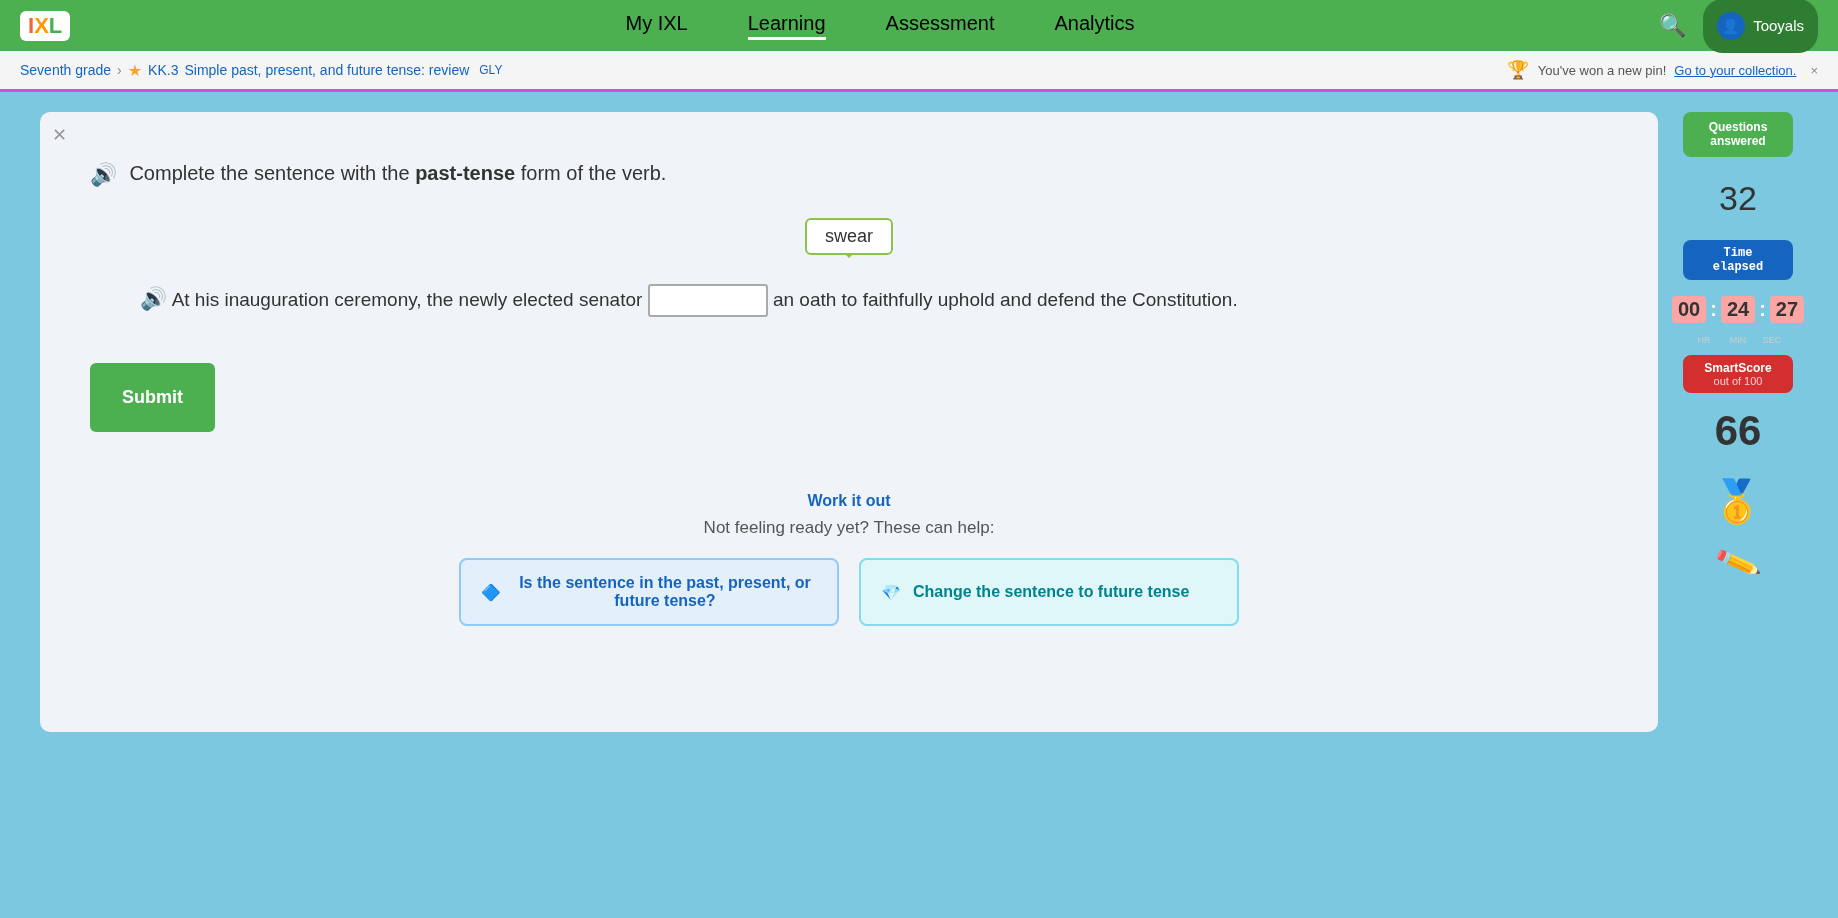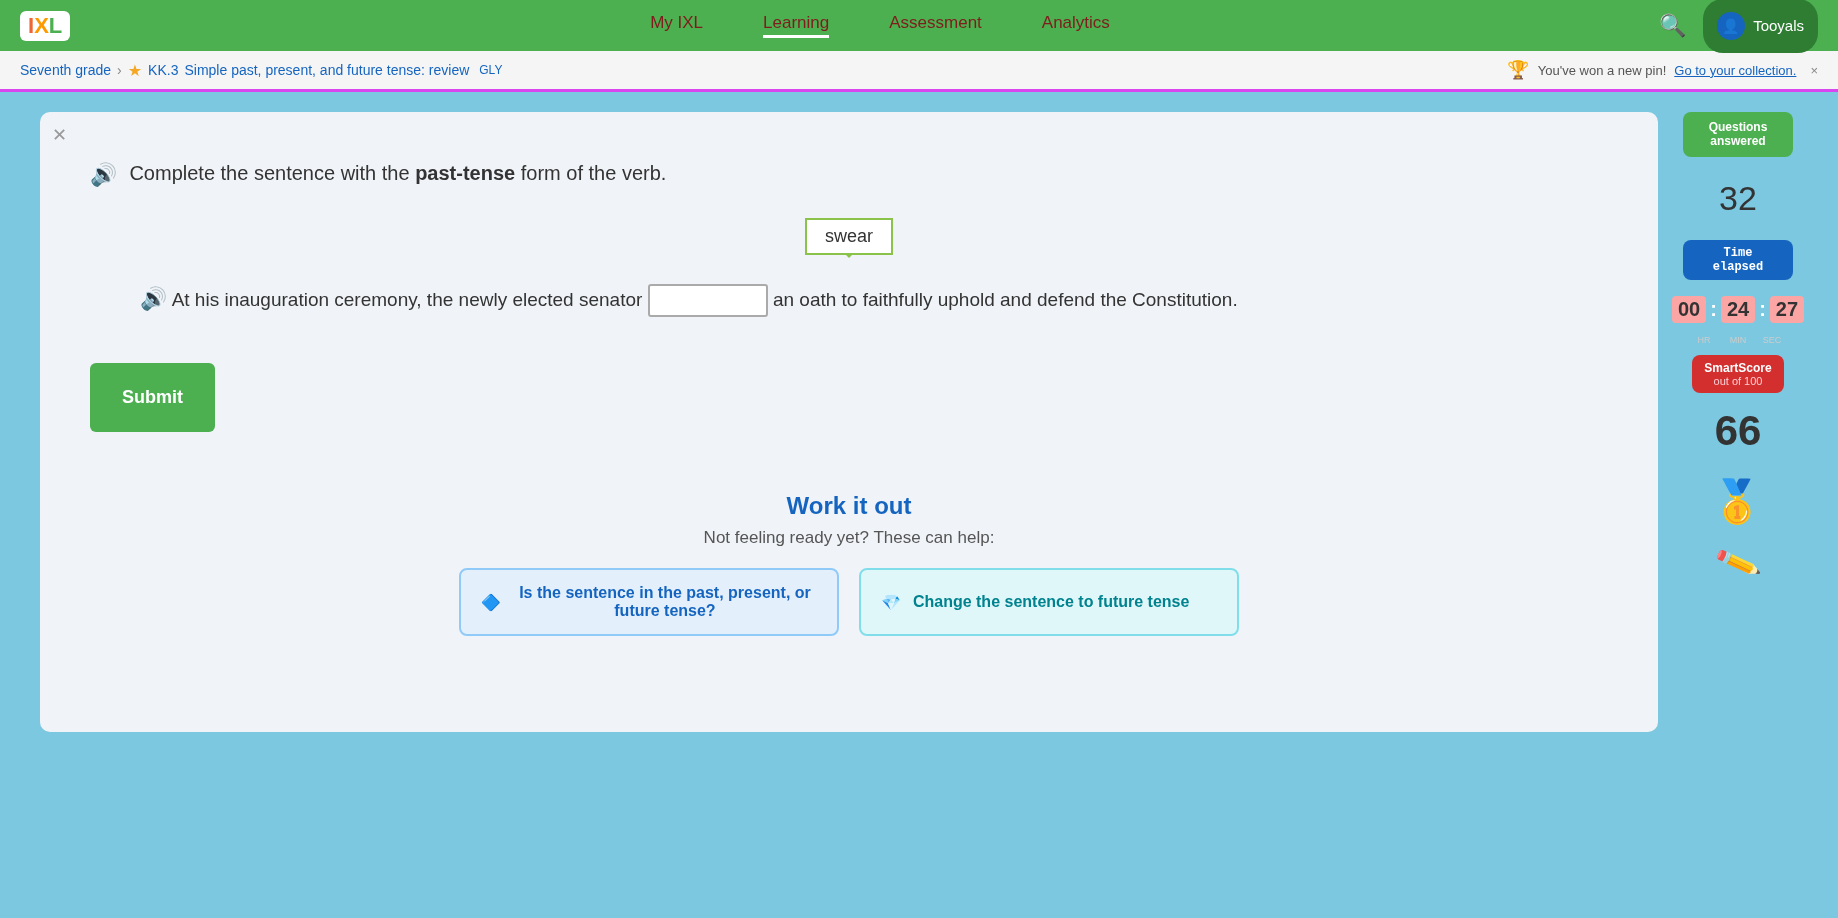--- a/index.html
+++ b/index.html
@@ -3,21 +3,21 @@
   <meta charset="utf-8">
   <style>
     * { box-sizing: border-box; margin: 0; padding: 0; }
     body { font-family: Arial, sans-serif; background: #7cc8e0; width: 1838px; min-height: 918px; overflow-x: hidden; }
 
     
     .nav { background: #4caf50; height: 51px; display: flex; align-items: center; padding: 0 20px; position: relative; }
     .nav-logo { background: #fff; border-radius: 6px; padding: 2px 8px; font-weight: 900; font-size: 22px; color: #e63; margin-right: 30px; display: flex; align-items: center; }
     .nav-logo span { color: #4caf50; }
     .nav-links { display: flex; gap: 60px; flex: 1; justify-content: center; }
-    .nav-link { color: #7f1d1d; text-decoration: none; font-size: 17px; font-weight: 500; cursor: pointer; }
+    .nav-link { color: #000000; text-decoration: none; font-size: 20px; font-weight: 500; cursor: pointer; }
     .nav-link.active { border-bottom: 3px solid #fff; padding-bottom: 2px; }
     .nav-right { display: flex; align-items: center; gap: 16px; }
     .nav-search-icon { color: #fff; font-size: 22px; cursor: pointer; }
     .nav-user-btn { background: #2e7d32; border-radius: 20px; color: #fff; padding: 13px 14px; font-size: 15px; display: flex; align-items: center; gap: 8px; cursor: pointer; }
     .nav-user-avatar { width: 28px; height: 28px; border-radius: 50%; background: #1565c0; display: flex; align-items: center; justify-content: center; font-size: 14px; color: #fff; }
 
     
     .breadcrumb-bar { background: #f5f5f5; border-bottom: 3px solid #d946ef; padding: 8px 20px; display: flex; align-items: center; justify-content: space-between; font-size: 14px; }
     .breadcrumb-left { display: flex; align-items: center; gap: 6px; color: #1565c0; }
     .breadcrumb-sep { color: #888; }
@@ -35,33 +35,33 @@
     .close-btn { position: absolute; top: 12px; left: 12px; color: #999; font-size: 18px; cursor: pointer; }
 
     
     .question-area { margin-top: 10px; }
     .question-instruction { display: flex; align-items: flex-start; gap: 12px; font-size: 20px; color: #333; margin-bottom: 30px; }
     .sound-icon { color: #1565c0; font-size: 22px; cursor: pointer; }
     .bold-phrase { font-weight: 900; }
 
     
     .verb-bubble-row { display: flex; justify-content: center; margin-bottom: 20px; }
-    .verb-bubble { background: #fff; border: 2px solid #8bc34a; border-radius: 0; padding: 6px 18px; font-size: 18px; color: #333; position: relative; }
+    .verb-bubble { background: #fff; border: 2px solid #8bc34a; border-radius: 6px; padding: 6px 18px; font-size: 18px; color: #333; position: relative; }
     .verb-bubble::after { content: ''; position: absolute; bottom: -10px; left: 50%; transform: translateX(-50%); border: 5px solid transparent; border-top-color: #8bc34a; }
 
     
     .sentence-area { margin: 20px 0 30px 50px; font-size: 19px; color: #333; line-height: 2.2; }
     .answer-input { border: 2px solid #aaa; border-radius: 3px; padding: 4px 8px; font-size: 18px; width: 120px; outline: none; background: #fff; }
 
     
     .submit-btn { background: #4caf50; color: #fff; border: none; border-radius: 6px; padding: 24px 32px; font-size: 18px; font-weight: 700; cursor: pointer; margin-top: 10px; }
 
     
     .work-it-out { text-align: center; margin-top: 60px; }
-    .work-it-out-title { color: #1565c0; font-size: 24px; font-weight: 700; margin-bottom: 8px; }
+    .work-it-out-title { color: #1565c0; font-size: 16px; font-weight: 700; margin-bottom: 8px; }
     .work-it-out-sub { color: #555; font-size: 17px; margin-bottom: 20px; }
     .help-cards { display: flex; gap: 20px; justify-content: center; margin-top: 10px; }
     .help-card { border-radius: 8px; padding: 14px 20px; display: flex; align-items: center; gap: 12px; font-size: 16px; font-weight: 600; cursor: pointer; width: 380px; }
     .help-card-blue { background: #e3f0fb; color: #1565c0; border: 2px solid #90caf9; }
     .help-card-teal { background: #e0f7fa; color: #00838f; border: 2px solid #80deea; }
 
     
     .sidebar { width: 120px; display: flex; flex-direction: column; align-items: center; gap: 10px; }
 
     .questions-badge { background: #4caf50; color: #fff; border-radius: 8px; padding: 8px 12px; text-align: center; width: 110px; }
@@ -70,21 +70,21 @@
 
     .time-badge { background: #1565c0; color: #fff; border-radius: 8px; padding: 6px 12px; text-align: center; width: 110px; }
     .time-badge .badge-title { font-size: 12px; font-weight: 600; font-family: Liberation Mono, monospace; }
     .time-display { display: flex; gap: 4px; align-items: center; justify-content: center; margin-top: 6px; }
     .time-part { text-align: center; }
     .time-num { font-size: 20px; font-weight: 700; color: #333; background: #fca5a5; border-radius: 4px; padding: 2px 6px; min-width: 30px; display: inline-block; }
     .time-sep { font-size: 20px; font-weight: 900; color: #fff; }
     .time-labels { display: flex; gap: 4px; justify-content: center; margin-top: 2px; }
     .time-label { font-size: 9px; color: #ccc; min-width: 30px; text-align: center; }
 
-    .smartscore-badge { background: #d32f2f; color: #fff; border-radius: 8px; padding: 6px 12px; text-align: center; width: 92px; }
+    .smartscore-badge { background: #d32f2f; color: #fff; border-radius: 8px; padding: 6px 12px; text-align: center; width: 110px; }
     .smartscore-badge .badge-title { font-size: 12px; font-weight: 600; display: flex; align-items: center; justify-content: center; gap: 4px; }
     .ss-count { font-size: 42px; font-weight: 900; color: #333; text-align: center; margin: 4px 0; }
 
     .medal-icon { font-size: 42px; text-align: center; margin: 8px 0; }
     .pencil-icon { color: #1565c0; font-size: 32px; text-align: center; cursor: pointer; transform: rotate(-20deg); display: inline-block; }
   </style>
 </head>
 <body>
 
 <nav class="nav">

